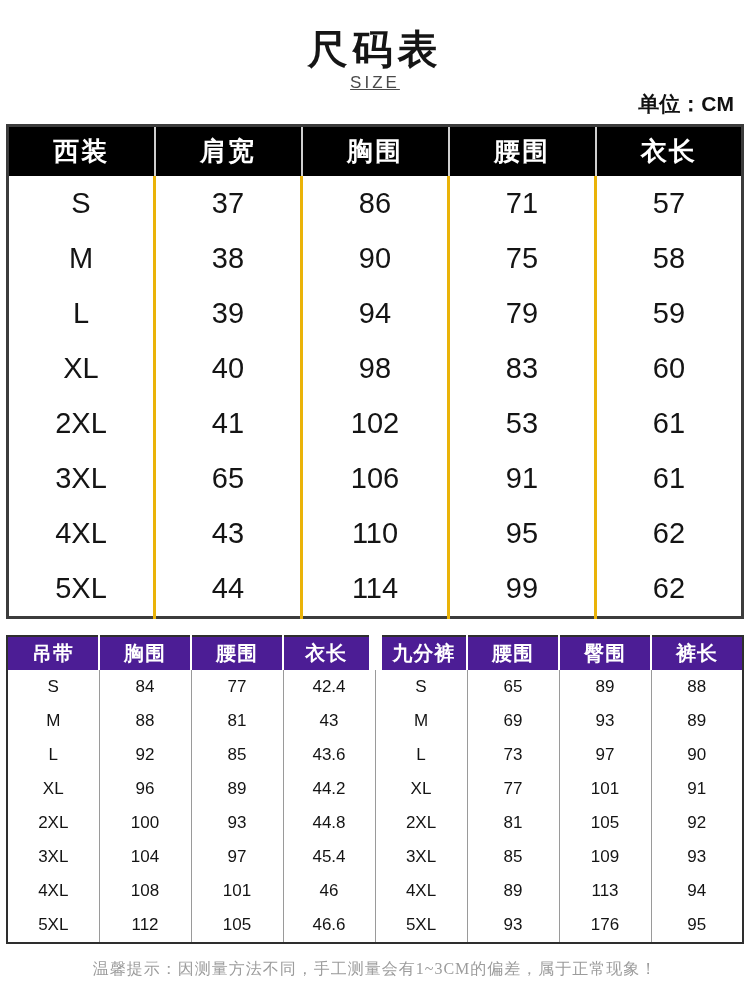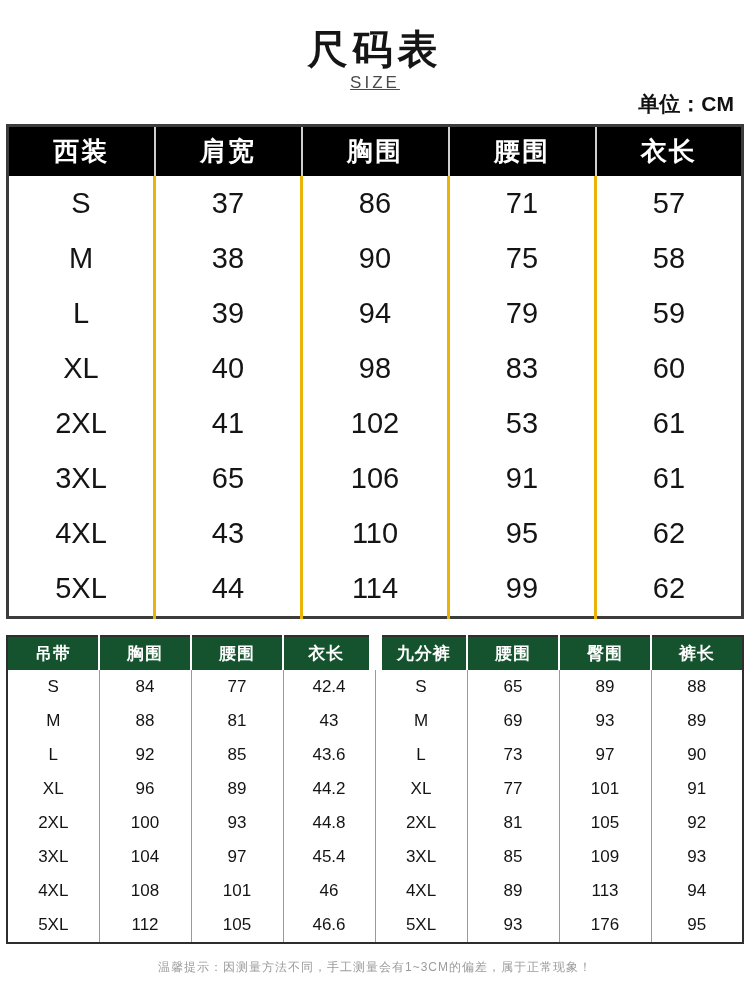--- a/index.html
+++ b/index.html
@@ -35,35 +35,35 @@
   .suit td{
     height:55px;font-size:29px;color:#141414;
     border-left:3px solid #eab308;
   }
   .suit td:first-child{border-left:none;}
 
   
   .combo-wrap{margin-top:16px;}
   .combo{border:2px solid #2e2e2e;}
   .combo th{
-    background:#14532d;color:#fff;height:33px;
-    font-size:17px;font-weight:bold;letter-spacing:1px;
+    background:#4c1d95;color:#fff;height:33px;
+    font-size:20px;font-weight:bold;letter-spacing:1px;
     border-left:2px solid #ffffff;
   }
   .combo th:first-child{border-left:none;}
   .combo th.split{border-left:13px solid #ffffff;}
   .combo td{
     height:34px;font-size:17px;color:#141414;
     border-left:1px solid #9a9a9a;
   }
   .combo td:first-child{border-left:none;}
 
   .note{
     margin-top:15px;text-align:center;
-    font-size:12px;color:#9c9c9c;letter-spacing:1px;
+    font-size:16px;color:#9c9c9c;letter-spacing:1px;font-family:Liberation Serif, serif;
   }
 </style>
 </head>
 <body>
 
 <div class="titleblock">
   <div class="title">尺码表</div>
   <div class="subtitle">SIZE</div>
 </div>
 

